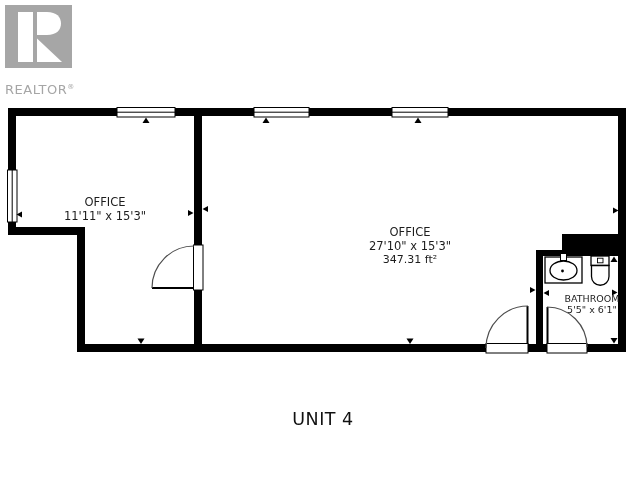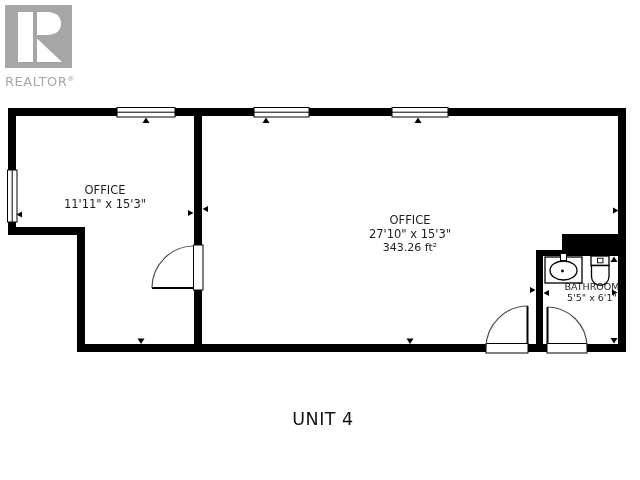--- a/index.html
+++ b/index.html
@@ -1,24 +1,24 @@
 <!DOCTYPE html>
 <html><head>
 <meta charset="utf-8">
 <style>
   html,body{margin:0;padding:0;background:#fff;}
   .canvas{position:relative;width:640px;height:480px;background:#ffffff;overflow:hidden;
           font-family:"DejaVu Sans","Liberation Sans",sans-serif;}
   .logo{position:absolute;left:5px;top:5px;width:90px;color:#a6a6a6;}
   .logo svg{display:block;}
-  .logo-text{font-size:13px;letter-spacing:0.5px;line-height:14px;margin-top:4px;color:#a6a6a6;}
+  .logo-text{font-size:13px;letter-spacing:0.5px;line-height:14px;margin-top:12px;color:#a6a6a6;}
   .logo-text sup{font-size:7px;}
   .plan-svg{position:absolute;left:0;top:0;}
   .room-label{position:absolute;text-align:center;color:#1d1d1d;}
-  .room-label .rname{font-size:11.5px;line-height:14px;}
+  .room-label .rname{font-size:11.5px;line-height:14px;margin-top:12px;}
   .room-label .rdims{font-size:11.5px;line-height:14px;}
   .room-label .rarea{font-size:11px;line-height:14px;}
   #lbl-office1{left:25px;top:183px;width:160px;}
   #lbl-office2{left:330px;top:213px;width:160px;}
   #lbl-bathroom{left:550px;top:281px;width:84px;}
   #lbl-bathroom .rname,#lbl-bathroom .rdims{font-size:9.5px;line-height:11px;}
   .unit{position:absolute;left:3px;top:409px;width:640px;text-align:center;
         font-size:17.5px;font-weight:normal;color:#111;letter-spacing:0.5px;}
 </style>
 </head>
@@ -123,21 +123,21 @@
   </svg>
 
   <div class="room-label" id="lbl-office1">
     <div class="rname">OFFICE</div>
     <div class="rdims">11'11" x 15'3"</div>
   </div>
 
   <div class="room-label" id="lbl-office2">
     <div class="rname">OFFICE</div>
     <div class="rdims">27'10" x 15'3"</div>
-    <div class="rarea">343.26 ft²</div>
+    <div class="rarea">347.31 ft²</div>
   </div>
 
   <div class="room-label" id="lbl-bathroom">
     <div class="rname">BATHROOM</div>
     <div class="rdims">5'5" x 6'1"</div>
   </div>
 
   <div class="unit">UNIT 4</div>
 </div>
 

